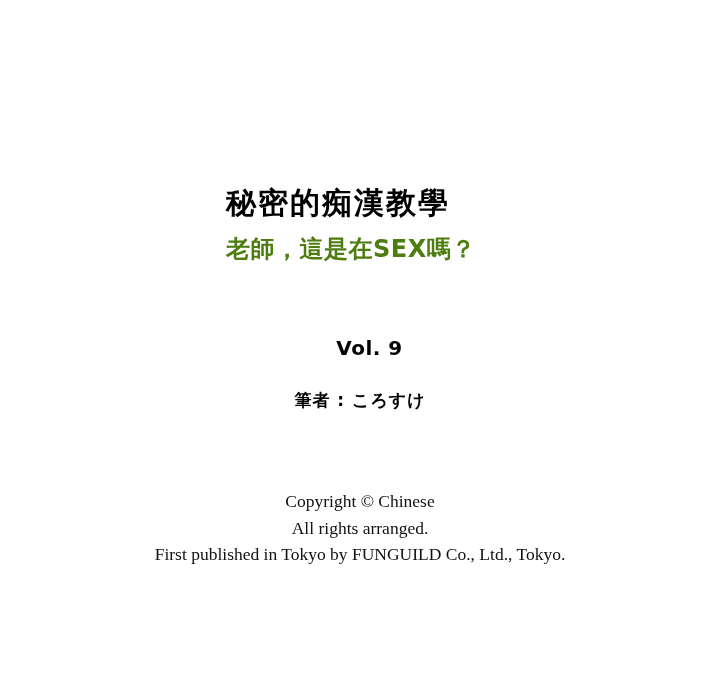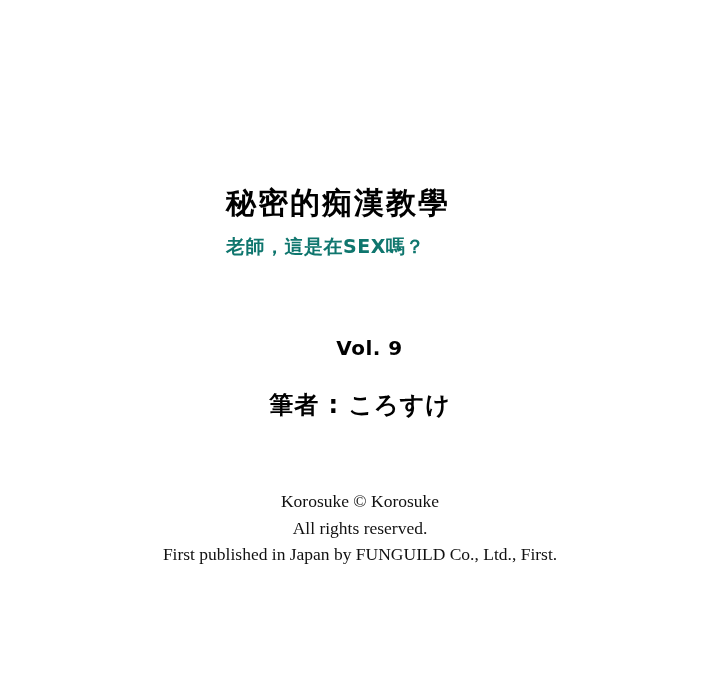--- a/index.html
+++ b/index.html
@@ -33,23 +33,23 @@
     font-weight: bold;
     font-size: 30px;
     letter-spacing: 2px;
     color: #000000;
     line-height: 1.1;
     margin: 0;
   }
   .sub-title {
     font-family: "DejaVu Sans", sans-serif;
     font-weight: bold;
-    font-size: 19px;
+    font-size: 24px;
     letter-spacing: 0.5px;
-    color: #0f766e;
+    color: #4d7c0f;
     margin: 16px 0 16px 0;
     line-height: 1.2;
   }
   .volume {
     position: absolute;
     left: 0;
     right: 0;
     top: 336px;
     text-align: center;
     font-family: "DejaVu Sans", sans-serif;
@@ -60,21 +60,21 @@
     margin-left: 19px;
   }
   .author {
     position: absolute;
     left: 0;
     right: 0;
     top: 389px;
     text-align: center;
     font-family: "DejaVu Sans", sans-serif;
     font-weight: bold;
-    font-size: 24px;
+    font-size: 17px;
     color: #000000;
     letter-spacing: 1px;
   }
   .copyright-block {
     position: absolute;
     left: 0;
     right: 0;
     top: 488px;
     text-align: center;
     font-family: "Liberation Serif", serif;
@@ -95,18 +95,18 @@
   <div class="title-block">
     <h1 class="main-title">秘密的痴漢教學</h1>
     <h2 class="sub-title">老師，這是在SEX嗎？</h2>
   </div>
 
   <div class="volume">Vol. 9</div>
 
   <div class="author">筆者 : ころすけ</div>
 
   <div class="copyright-block">
-    <div>Korosuke © Korosuke</div>
-    <div>All rights reserved.</div>
-    <div>First published in Japan by FUNGUILD Co., Ltd., First.</div>
+    <div>Copyright © Chinese</div>
+    <div>All rights arranged.</div>
+    <div>First published in Tokyo by FUNGUILD Co., Ltd., Tokyo.</div>
   </div>
 
 </div>
 
 </body></html>

